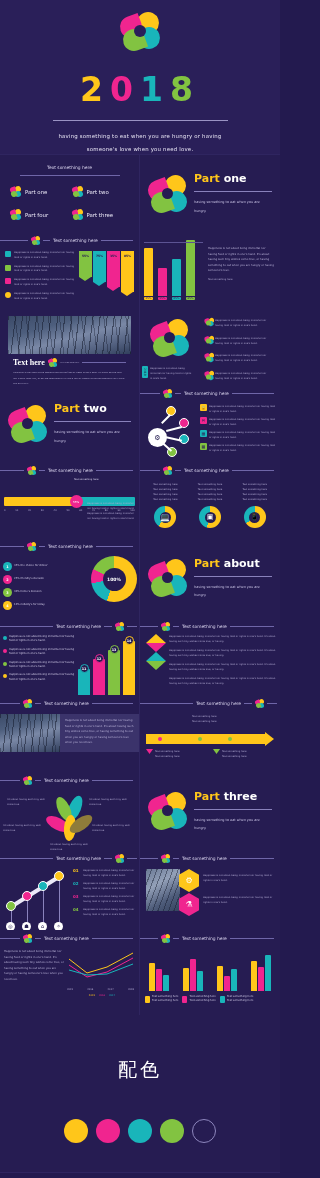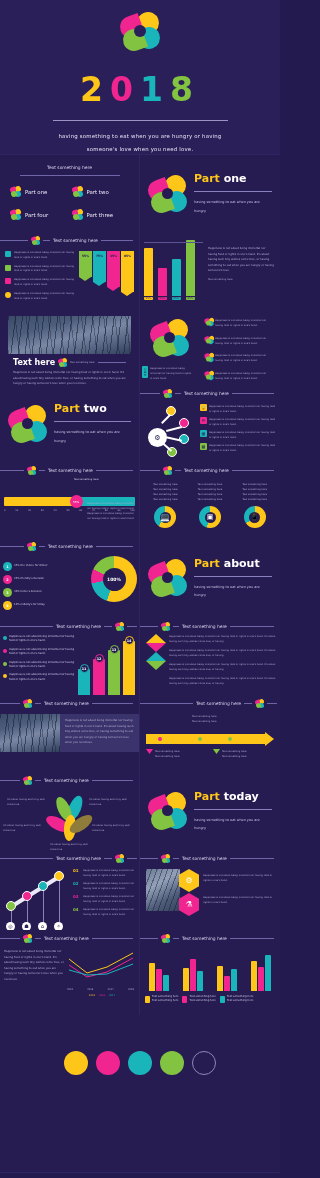--- a/index.html
+++ b/index.html
@@ -240,21 +240,21 @@
         </div>
         <div style="flex:1;padding:14px 6px 0 2px;">
           <p class="body-sm">Happiness is not about being immortal nor having food or rights in one's hand. It's about having such tiny wishes come true, or having something to eat when you are hungry or having someone's love.</p>
           <p class="body-xs" style="margin-top:3px;">Text something here</p>
         </div>
       </div>
     </div>
   </div>
 
   <div class="row">
-    <div class="half" style="height:77px;padding:8px;">
+    <div class="half" style="height:77px;padding:8px;font-family:Liberation Serif, serif;">
       <div class="photo" style="height:38px;width:100%;"></div>
       <div style="padding:4px 5px 0;">
         <div style="display:flex;align-items:center;gap:3px;">
           <div style="font-size:8px;font-weight:bold;">Text here</div>
           <span class="pin" style="width:9px;height:9px;position:relative;flex:0 0 9px;">
             <i style="width:5px;height:5px;background:#ffc61a;left:4px;top:0;transform:rotate(-20deg);"></i>
             <i style="width:5px;height:5px;background:#f0258f;left:0;top:1px;transform:rotate(160deg);"></i>
             <i style="width:5px;height:5px;background:#19b5ba;left:4px;top:4px;transform:rotate(70deg);"></i>
             <i style="width:5px;height:5px;background:#82c341;left:1px;top:4px;transform:rotate(250deg);"></i>
           </span>
@@ -741,21 +741,21 @@
         <div class="pin" style="width:40px;height:40px;flex:0 0 40px;position:relative;">
           <i style="width:21px;height:21px;background:#ffc61a;left:17px;top:1px;transform:rotate(-20deg);"></i>
           <i style="width:21px;height:21px;background:#f0258f;left:0;top:6px;transform:rotate(160deg);"></i>
           <i style="width:21px;height:21px;background:#19b5ba;left:18px;top:17px;transform:rotate(70deg);"></i>
           <i style="width:21px;height:21px;background:#82c341;left:3px;top:18px;transform:rotate(250deg);"></i>
           <i style="width:11px;height:11px;background:#261c52;left:14px;top:14px;border-radius:50%;"></i>
         </div>
         <div style="flex:1;">
           <div class="section-title">
             <em>Part</em>
-            <span>today</span>
+            <span>three</span>
           </div>
           <div class="sec-rule"></div>
           <div class="sec-sub">having something to eat when you are hungry</div>
         </div>
       </div>
     </div>
   </div>
 
   <div class="row">
     <div class="half" style="height:80px;">
@@ -922,20 +922,21 @@
         </div>
         <div class="legend-row">
           <span class="k" style="background:#19b5ba;"></span>
           <span class="t"><span>Text something here</span><br><span>Text something here</span></span>
         </div>
       </div>
     </div>
   </div>
 
   <div class="slide palette">
+    <h2>配色</h2>
     <div class="swatches">
       <div class="sw" style="background:#ffc61a;"></div>
       <div class="sw" style="background:#f0258f;"></div>
       <div class="sw" style="background:#19b5ba;"></div>
       <div class="sw" style="background:#82c341;"></div>
       <div class="sw sw-outline"></div>
     </div>
   </div>
 
 </div>

